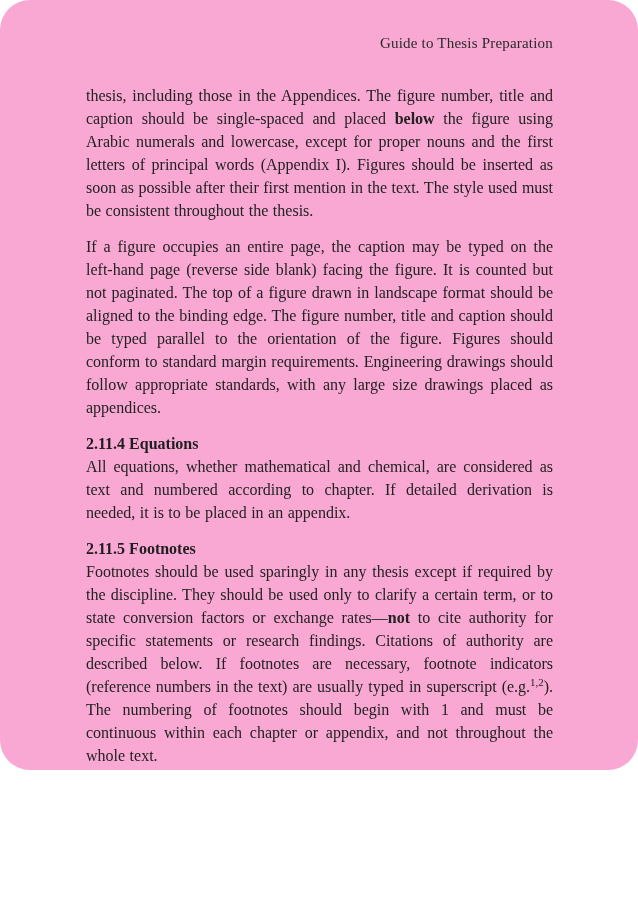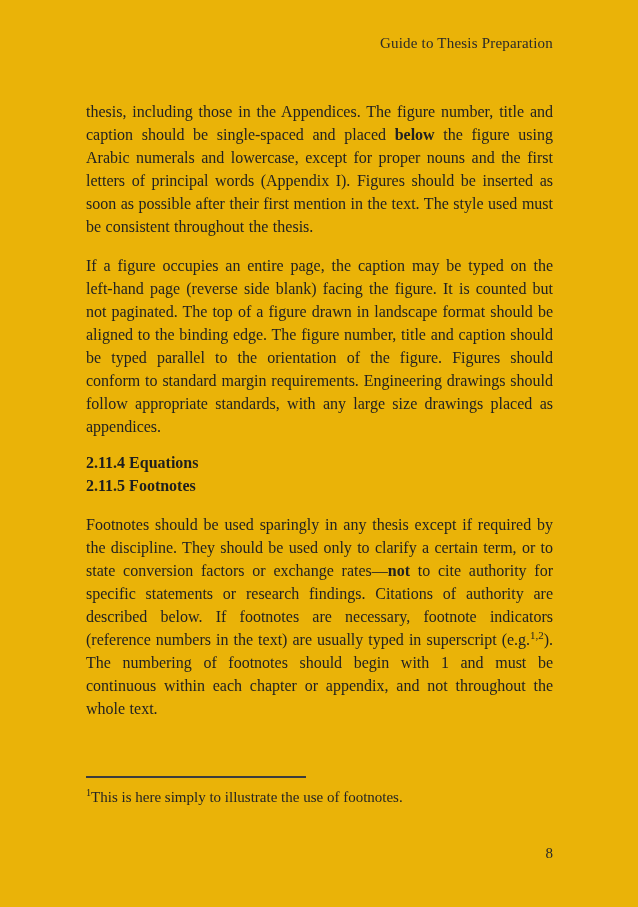--- a/index.html
+++ b/index.html
@@ -1,40 +1,41 @@
 <!DOCTYPE html>
 <html><head>
 <meta charset="utf-8">
 <style>
   html, body { margin: 0; padding: 0; background: #ffffff; }
   .page {
     position: relative;
     width: 638px;
-    height: 907px;
-    background: #eab308;
+    height: 770px;
+    background: #f9a8d4;
     overflow: hidden;
     font-family: "Liberation Serif", serif;
     color: #222222;
+    border-radius: 30px;
   }
   .running-header {
     position: absolute;
     top: 35px;
     right: 85px;
     font-size: 15px;
     letter-spacing: 0.2px;
     color: #2a2a2a;
   }
   .content {
     position: absolute;
     left: 86px;
     top: 84px;
     width: 467px;
   }
   .body-par {
-    margin: 16px 0 13px 0;
+    margin: 0 0 13px 0;
     font-size: 16px;
     line-height: 23px;
     text-align: justify;
     word-spacing: 0.5px;
     font-family: Liberation Serif, serif;
   }
   .body-par.last { margin-bottom: 0; }
   .sec-heading {
     margin: 0;
     font-size: 16px;
@@ -82,20 +83,21 @@
   <div class="running-header">Guide to Thesis Preparation</div>
 
   <div class="content">
 
     <p class="body-par"><span>thesis, including those in the Appendices. The figure number, title and caption should be single-spaced and placed </span><span class="bold-run">below</span><span> the figure using Arabic numerals and lowercase, except for proper nouns and the first letters of principal words (Appendix I). Figures should be inserted as soon as possible after their first mention in the text. The style used must be consistent throughout the thesis.</span></p>
 
     <p class="body-par">If a figure occupies an entire page, the caption may be typed on the left-hand page (reverse side blank) facing the figure. It is counted but not paginated. The top of a figure drawn in landscape format should be aligned to the binding edge. The figure number, title and caption should be typed parallel to the orientation of the figure. Figures should conform to standard margin requirements. Engineering drawings should follow appropriate standards, with any large size drawings placed as appendices.</p>
 
     <h2 class="sec-heading">2.11.4 Equations</h2>
 
+    <p class="body-par">All equations, whether mathematical and chemical, are considered as text and numbered according to chapter. If detailed derivation is needed, it is to be placed in an appendix.</p>
 
     <h2 class="sec-heading">2.11.5 Footnotes</h2>
 
     <p class="body-par last"><span>Footnotes should be used sparingly in any thesis except if required by the discipline. They should be used only to clarify a certain term, or to state conversion factors or exchange rates—</span><span class="bold-run">not</span><span> to cite authority for specific statements or research findings. Citations of authority are described below. If footnotes are necessary, footnote indicators (reference numbers in the text) are usually typed in superscript (e.g.</span><sup class="sup-run">1,2</sup><span>). The numbering of footnotes should begin with 1 and must be continuous within each chapter or appendix, and not throughout the whole text.</span></p>
 
   </div>
 
   <div class="footnote-block">
     <div class="footnote-rule"></div>
     <p class="footnote"><sup class="sup-run">1</sup><span>This is here simply to illustrate the use of footnotes.</span></p>

